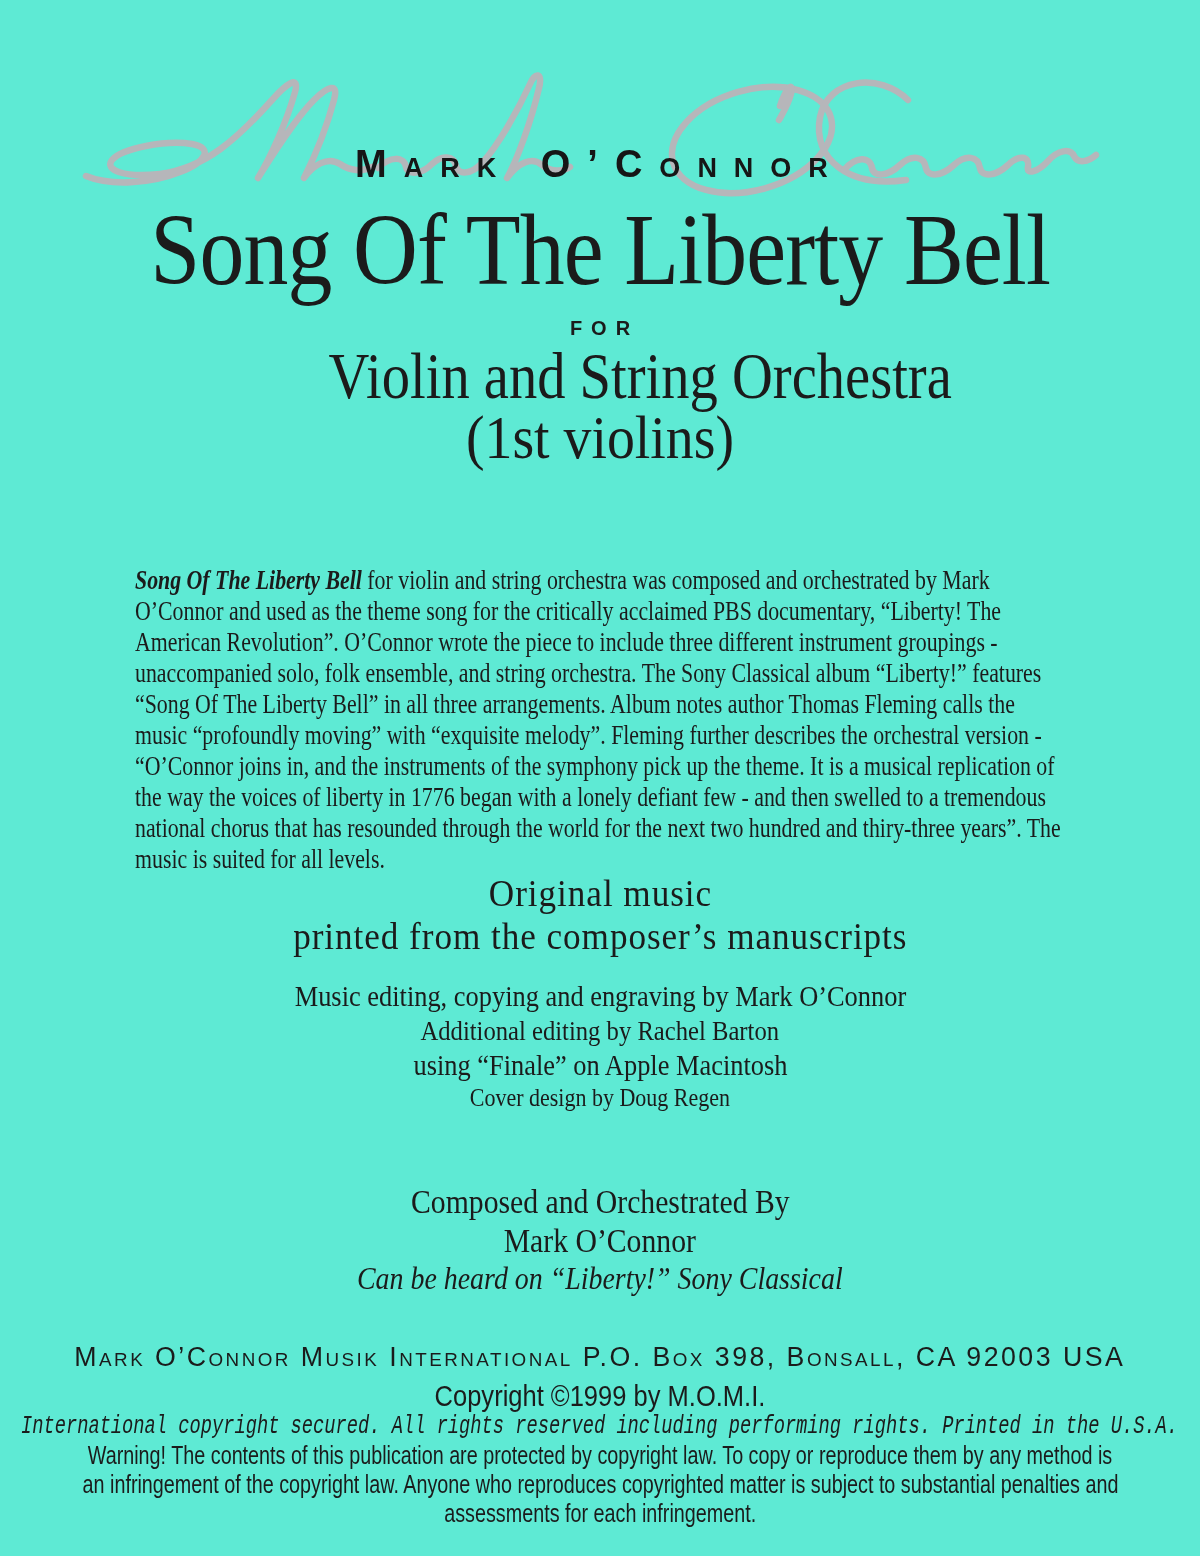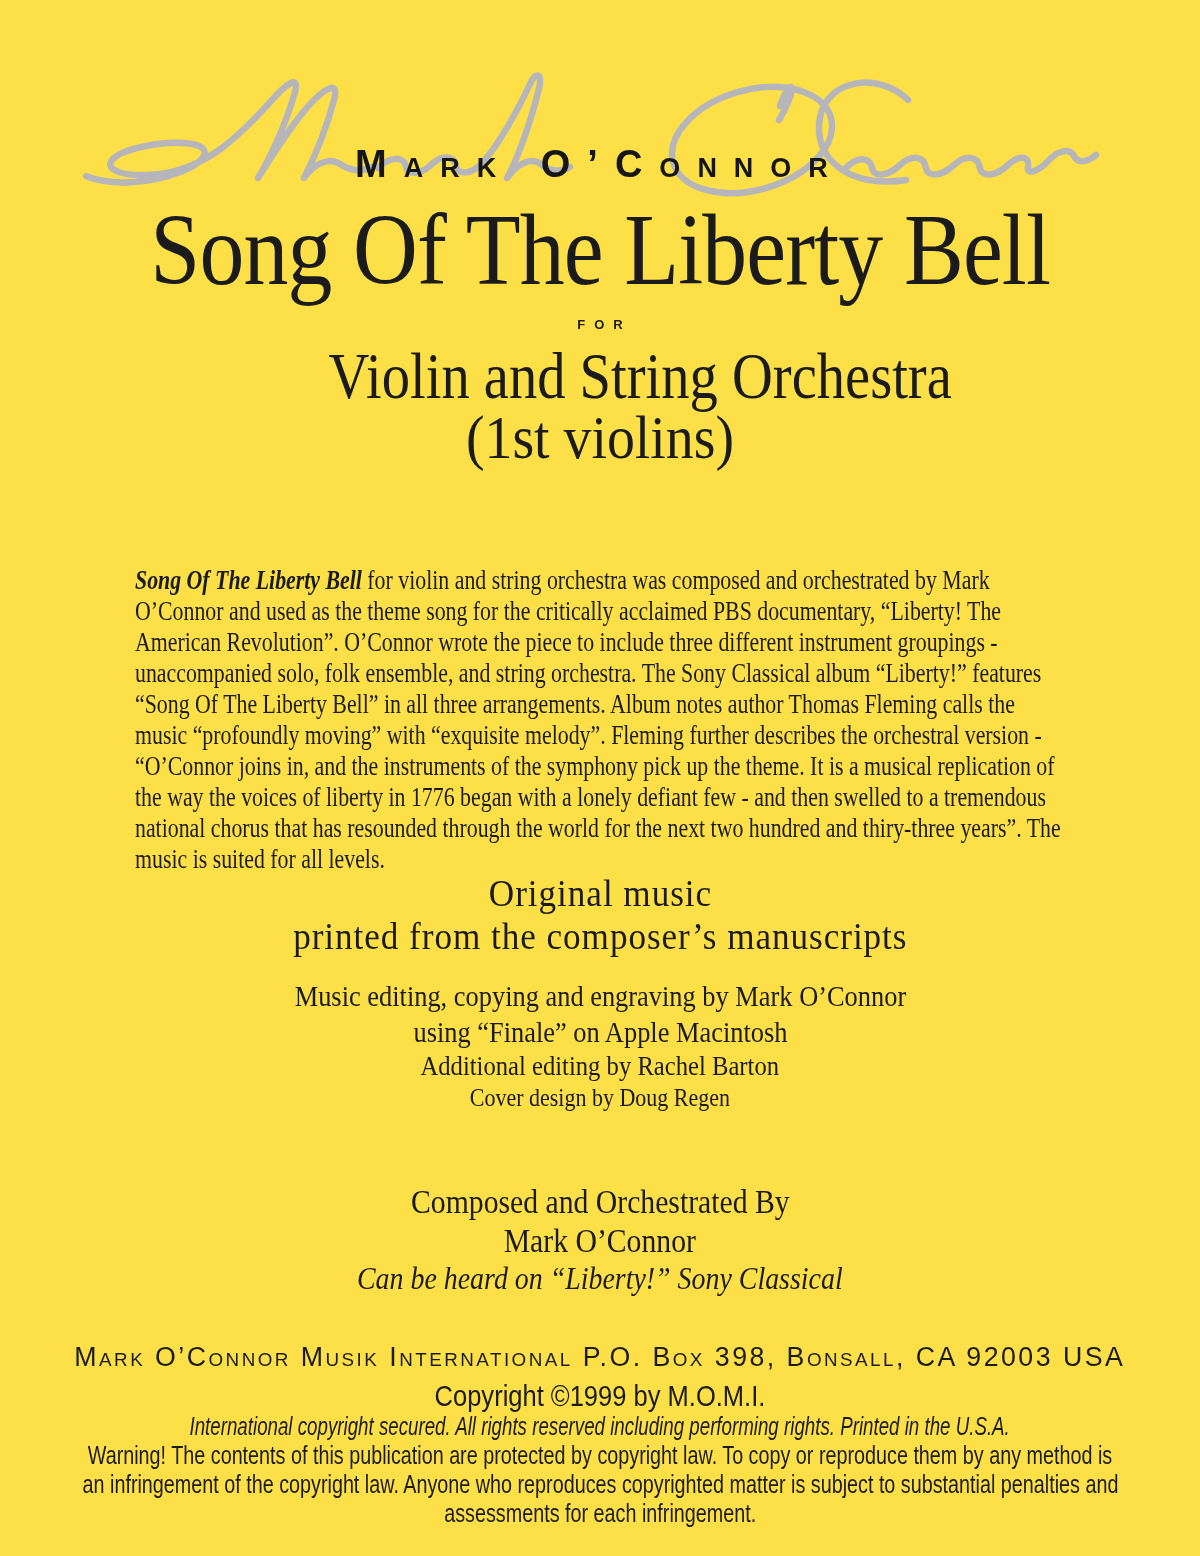--- a/index.html
+++ b/index.html
@@ -1,20 +1,20 @@
 <!DOCTYPE html>
 <html><head>
 <meta charset="utf-8">
 <style>
   html,body{margin:0;padding:0;background:#e8e8e8;}
   .page{
     position:relative;
     width:1200px;height:1556px;
     margin:0 auto;
-    background:#fde047;
+    background:#5eead4;
     color:#1b1b1b;
     font-family:"Liberation Serif", serif;
     overflow:hidden;
   }
   .abs{position:absolute;left:0;width:1200px;}
   .center{display:flex;justify-content:center;}
   .squeeze{white-space:nowrap;transform-origin:50% 0;display:inline-block;}
   .sr-only{position:absolute;width:1px;height:1px;overflow:hidden;opacity:0;}
 
   
@@ -28,21 +28,21 @@
     letter-spacing:17px;
     color:#161616;
     text-align:center;
   }
 
   
   .main-title .squeeze{font-size:102px;line-height:1.06;transform:scaleX(0.88);letter-spacing:-1px;}
   .for-label{
     top:317px;
     font-family:"Liberation Sans", sans-serif;
-    font-weight:700;font-size:13px;letter-spacing:9px;
+    font-weight:700;font-size:20px;letter-spacing:9px;
     text-transform:uppercase;text-align:center;text-indent:9px;
   }
   .subtitle .squeeze{font-size:65px;line-height:1;transform:scaleX(0.87);}
   .part-line .squeeze{font-size:62px;line-height:1;transform:scaleX(0.90);}
 
   
   .desc{
     position:absolute;left:135px;top:536px;
     width:1192px;
     transform:scaleX(0.78);transform-origin:0 0;
@@ -74,21 +74,21 @@
     top:1342px;text-align:center;
     font-family:"Liberation Sans", sans-serif;
     align-items:center;
   }
   .publisher .squeeze{
     font-variant:small-caps;font-weight:500;
     font-size:27px;letter-spacing:2.5px;transform:scaleX(0.99);
   }
   .copyright{top:1380px;font-family:"Liberation Sans", sans-serif;justify-content:center;}
   .copyright .squeeze{font-size:29px;transform:scaleX(0.88);}
-  .rights{top:1411px;font-family:Liberation Sans, sans-serif;}
+  .rights{top:1411px;font-family:Liberation Mono, monospace;}
   .rights .squeeze{font-size:26px;font-style:italic;transform:scaleX(0.72);}
   .warning{top:1441px;font-family:"Liberation Sans", sans-serif;text-align:center;}
   .warning .squeeze{font-size:26px;line-height:29px;transform:scaleX(0.76);}
 </style>
 </head>
 <body>
 
 <div class="page">
 
   <div>
@@ -127,25 +127,25 @@
     </div>
     <div class="center">
       <span class="squeeze">printed from the composer’s manuscripts</span>
     </div>
   </div>
 
   <div class="abs credits">
     <div class="center credit-1">
       <span class="squeeze">Music editing, copying and engraving by Mark O’Connor</span>
     </div>
+    <div class="center credit-3">
+      <span class="squeeze">Additional editing by Rachel Barton</span>
+    </div>
     <div class="center credit-2">
       <span class="squeeze">using “Finale” on Apple Macintosh</span>
-    </div>
-    <div class="center credit-3">
-      <span class="squeeze">Additional editing by Rachel Barton</span>
     </div>
     <div class="center credit-4">
       <span class="squeeze">Cover design by Doug Regen</span>
     </div>
   </div>
 
 
   <div class="abs" style="top:1182px;">
     <div class="center comp-1">
       <span class="squeeze">Composed and Orchestrated By</span>

